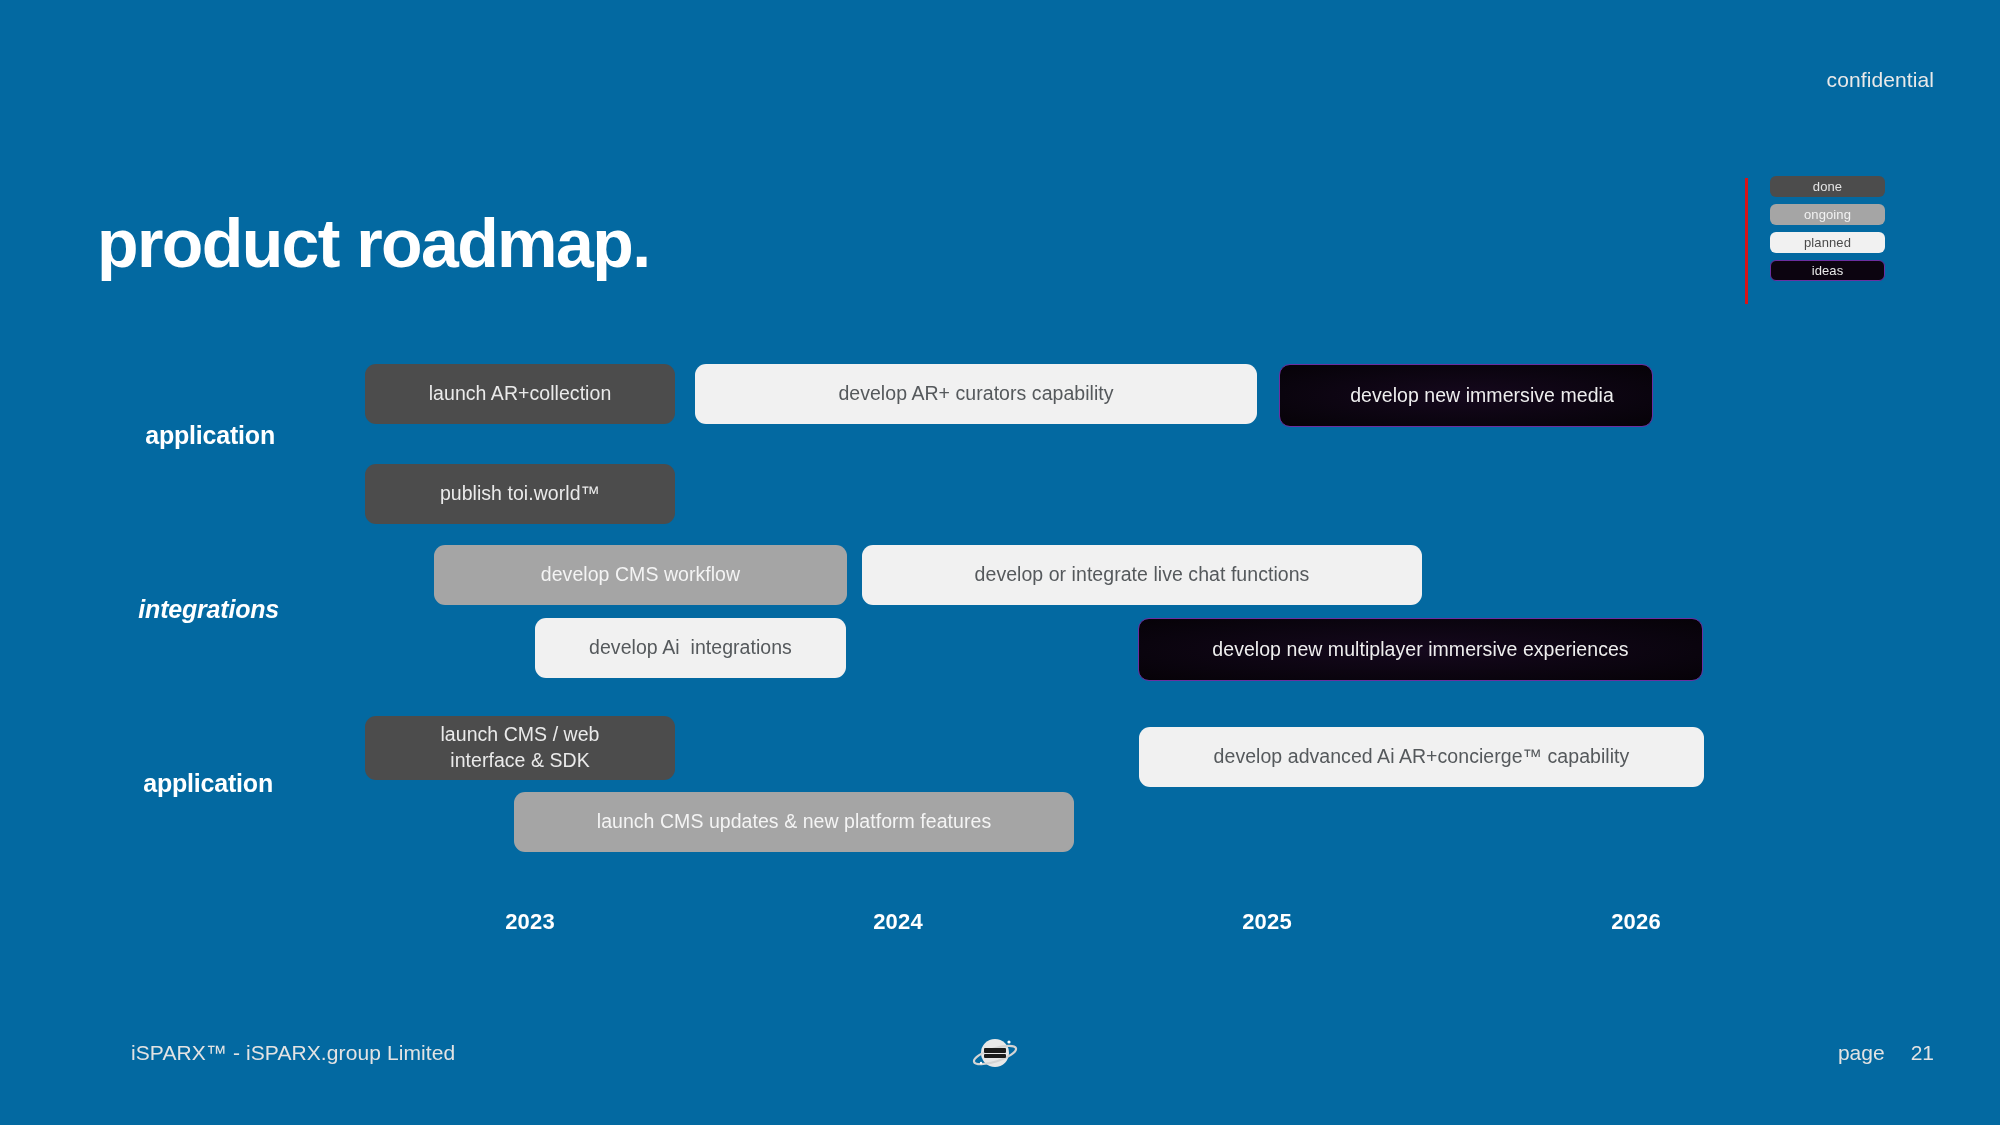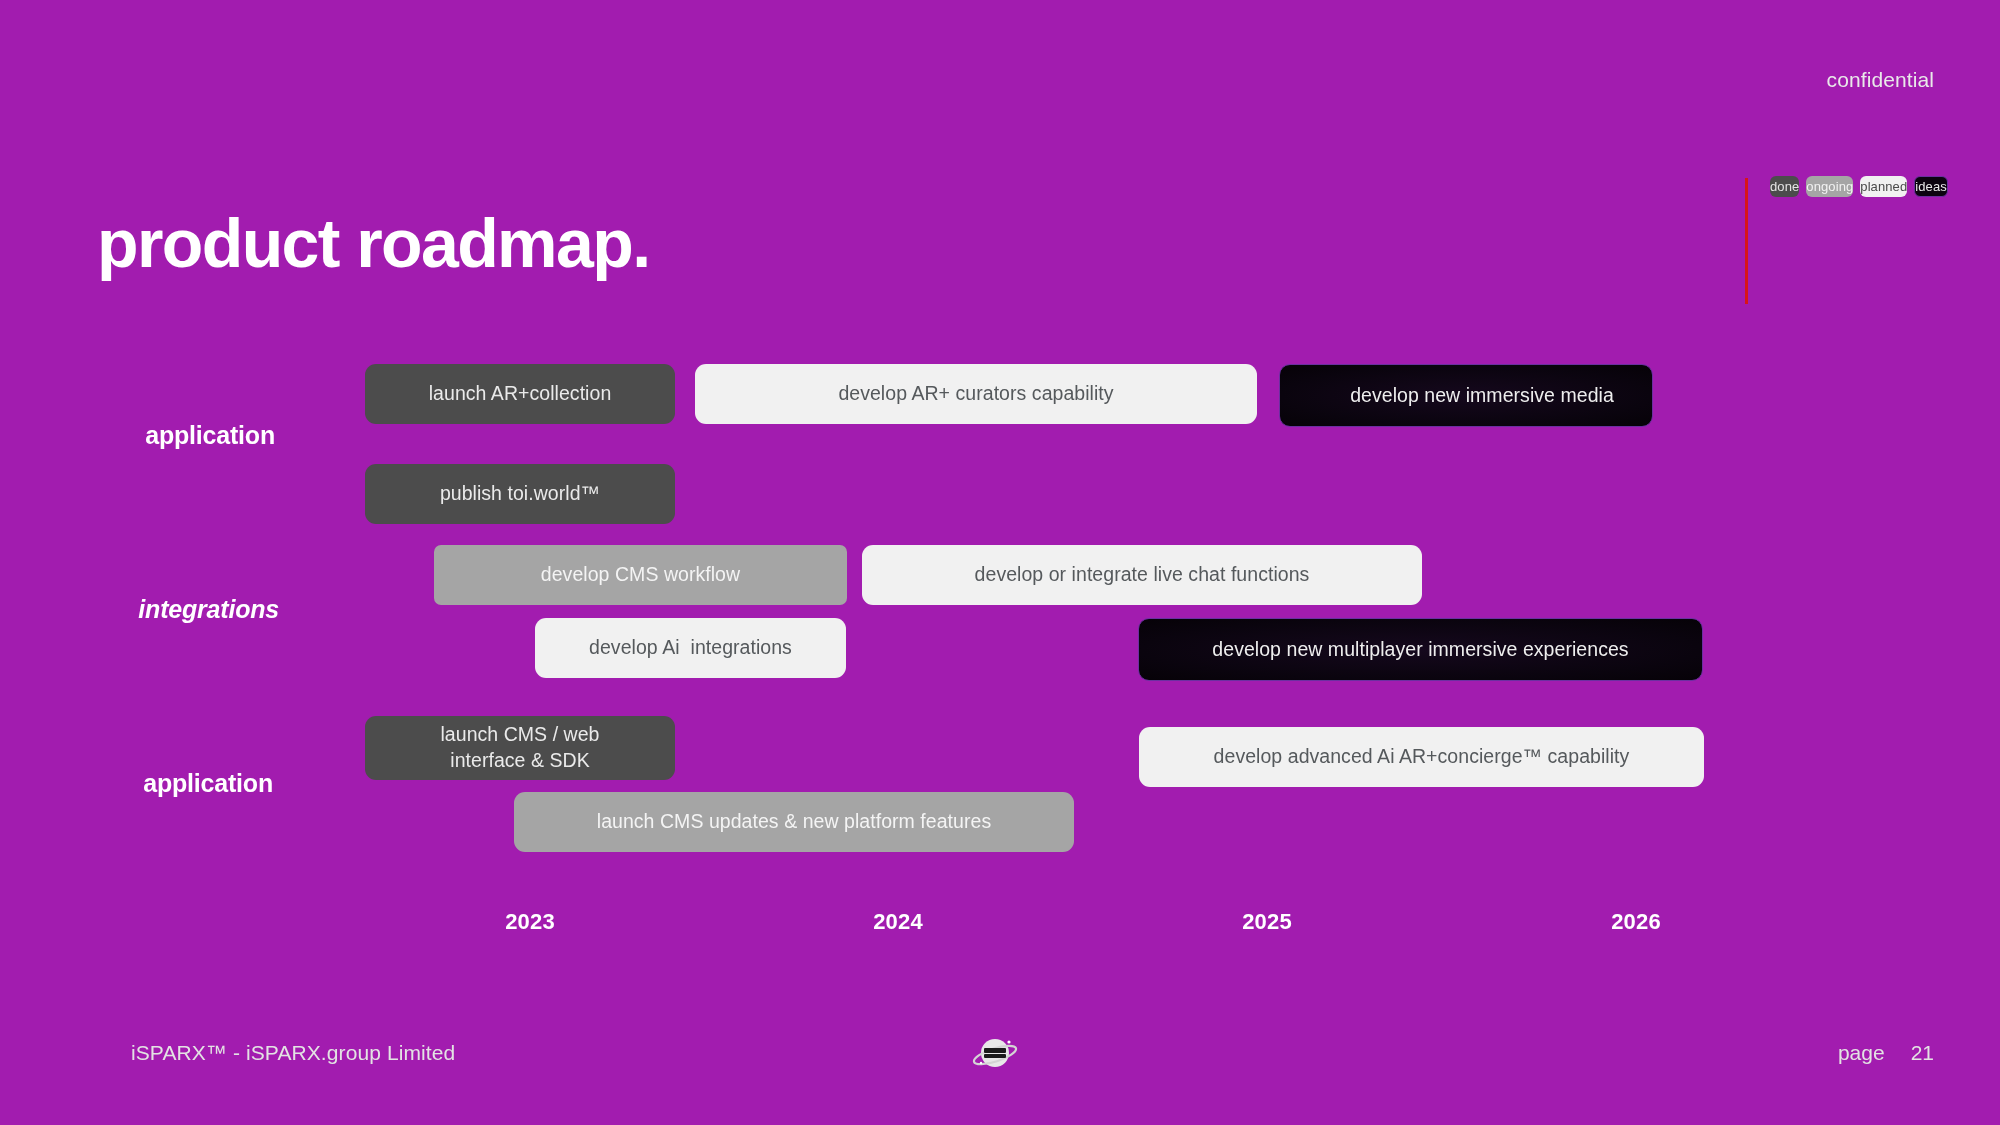--- a/index.html
+++ b/index.html
@@ -14,21 +14,21 @@
     overflow: hidden;
     font-family: "Liberation Sans", sans-serif;
     color: #ffffff;
     position: relative;
     -webkit-font-smoothing: antialiased;
   }
 
   .slide {
     position: absolute;
     inset: 0;
-    background: #a21caf;
+    background: #0369a1;
   }
 
   
   .confidential {
     position: absolute;
     top: 68px;
     right: 66px;
     font-size: 21px;
     font-weight: 400;
     color: #e9e9e9;
@@ -62,21 +62,21 @@
     width: 3px;
     height: 126px;
     background: #d81417;
   }
   .legend-items {
     position: absolute;
     left: 25px;
     top: 0;
     width: 115px;
     display: flex;
-    flex-direction: row;
+    flex-direction: column;
     gap: 7px;
   }
   .legend-pill {
     height: 21px;
     border-radius: 6px;
     display: flex;
     align-items: center;
     justify-content: center;
     font-size: 13px;
     font-weight: 400;
@@ -198,21 +198,21 @@
       </div>
   </div>
 
   <div class="roadmap" id="roadmap">
       <div class="row-label" style="left: 275px; top: 435px;">application</div>
       <div class="bar done" style="left: 365px; top: 364px; width: 310px; height: 60px;">launch AR+collection</div>
       <div class="bar planned" style="left: 695px; top: 364px; width: 562px; height: 60px;">develop AR+ curators capability</div>
       <div class="bar ideas" style="left: 1279px; top: 364px; width: 374px; height: 63px; padding-left: 48px;">develop new immersive media</div>
       <div class="bar done" style="left: 365px; top: 439px; width: 310px; height: 60px; margin-top: 25px;">publish toi.world™</div>
       <div class="row-label" style="left: 279px; top: 609px; font-style: italic;">integrations</div>
-      <div class="bar ongoing" style="left: 434px; top: 545px; width: 413px; height: 60px; border-radius: 7px;">develop CMS workflow</div>
+      <div class="bar ongoing" style="left: 434px; top: 545px; width: 413px; height: 60px;">develop CMS workflow</div>
       <div class="bar planned" style="left: 862px; top: 545px; width: 560px; height: 60px; text-align: center;">develop or integrate live chat functions</div>
       <div class="bar planned" style="left: 535px; top: 618px; width: 311px; height: 60px;">develop Ai  integrations</div>
       <div class="bar ideas" style="left: 1138px; top: 618px; width: 565px; height: 63px;">develop new multiplayer immersive experiences</div>
       <div class="row-label" style="left: 273px; top: 783px;">application</div>
       <div class="bar done" style="left: 365px; top: 716px; width: 310px; height: 64px;">launch CMS / web
 interface &amp; SDK</div>
       <div class="bar planned" style="left: 1139px; top: 727px; width: 565px; height: 60px;">develop advanced Ai AR+concierge™ capability</div>
       <div class="bar ongoing" style="left: 514px; top: 792px; width: 560px; height: 60px;">launch CMS updates &amp; new platform features</div>
       <div class="year" style="left: 490px; top: 909px;">2023</div>
       <div class="year" style="left: 858px; top: 909px;">2024</div>

